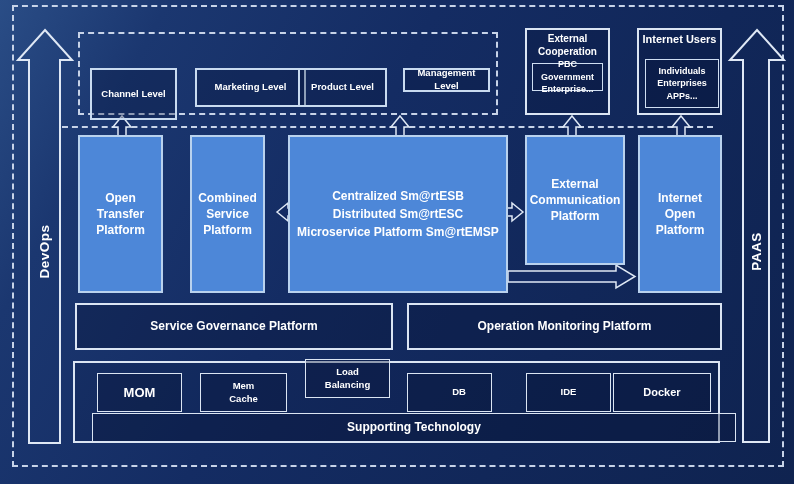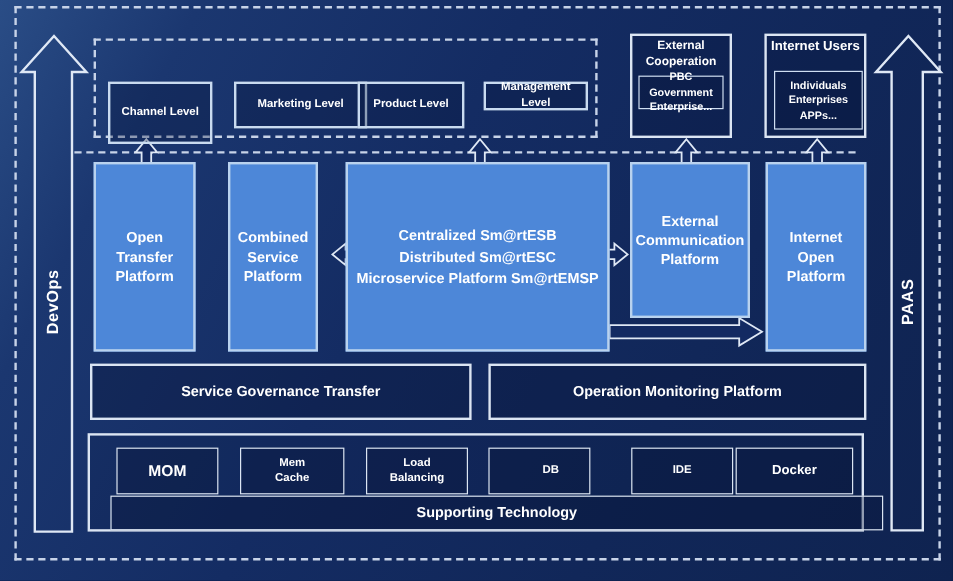--- a/index.html
+++ b/index.html
@@ -86,27 +86,27 @@
   <div class="abs box blue" style="left:288px;top:135px;width:220px;height:158px;line-height:1.5;">Centralized Sm@rtESB
 Distributed Sm@rtESC
 Microservice Platform Sm@rtEMSP</div>
   <div class="abs box blue" style="left:525px;top:135px;width:100px;height:130px;">External
 Communication
 Platform</div>
   <div class="abs box blue" style="left:638px;top:135px;width:84px;height:158px;">Internet
 Open
 Platform</div>
 
-  <div class="abs box navy" style="left:75px;top:303px;width:318px;height:47px;font-size:12px;">Service Governance Transfer</div>
+  <div class="abs box navy" style="left:75px;top:303px;width:318px;height:47px;font-size:12px;">Service Governance Platform</div>
   <div class="abs box navy" style="left:407px;top:303px;width:315px;height:47px;font-size:12px;">Operation Monitoring Platform</div>
 
   <div class="abs navy" style="left:73px;top:361px;width:647px;height:82px;background:rgba(8,20,55,0.15);"></div>
   <div class="abs box navy" style="left:97px;top:373px;width:85px;height:39px;font-size:13px;border-width:1.5px;">MOM</div>
   <div class="abs box navy" style="left:200px;top:373px;width:87px;height:39px;font-size:9.5px;border-width:1.5px;">Mem
 Cache</div>
-  <div class="abs box navy" style="left:305px;top:373px;width:85px;height:39px;font-size:9.5px;border-width:1.5px;">Load
+  <div class="abs box navy" style="left:305px;top:359px;width:85px;height:39px;font-size:9.5px;border-width:1.5px;">Load
 Balancing</div>
   <div class="abs box navy" style="left:407px;top:373px;width:85px;height:39px;font-size:9.5px;border-width:1.5px;padding-left:19px;">DB</div>
   <div class="abs box navy" style="left:526px;top:373px;width:85px;height:39px;font-size:9.5px;border-width:1.5px;">IDE</div>
   <div class="abs box navy" style="left:613px;top:373px;width:98px;height:39px;font-size:11px;border-width:1.5px;">Docker</div>
   <div class="abs box navy" style="left:92px;top:413px;width:644px;height:29px;font-size:12px;border-width:1.5px;">Supporting Technology</div>
 
 </div>
 
 </body></html>

